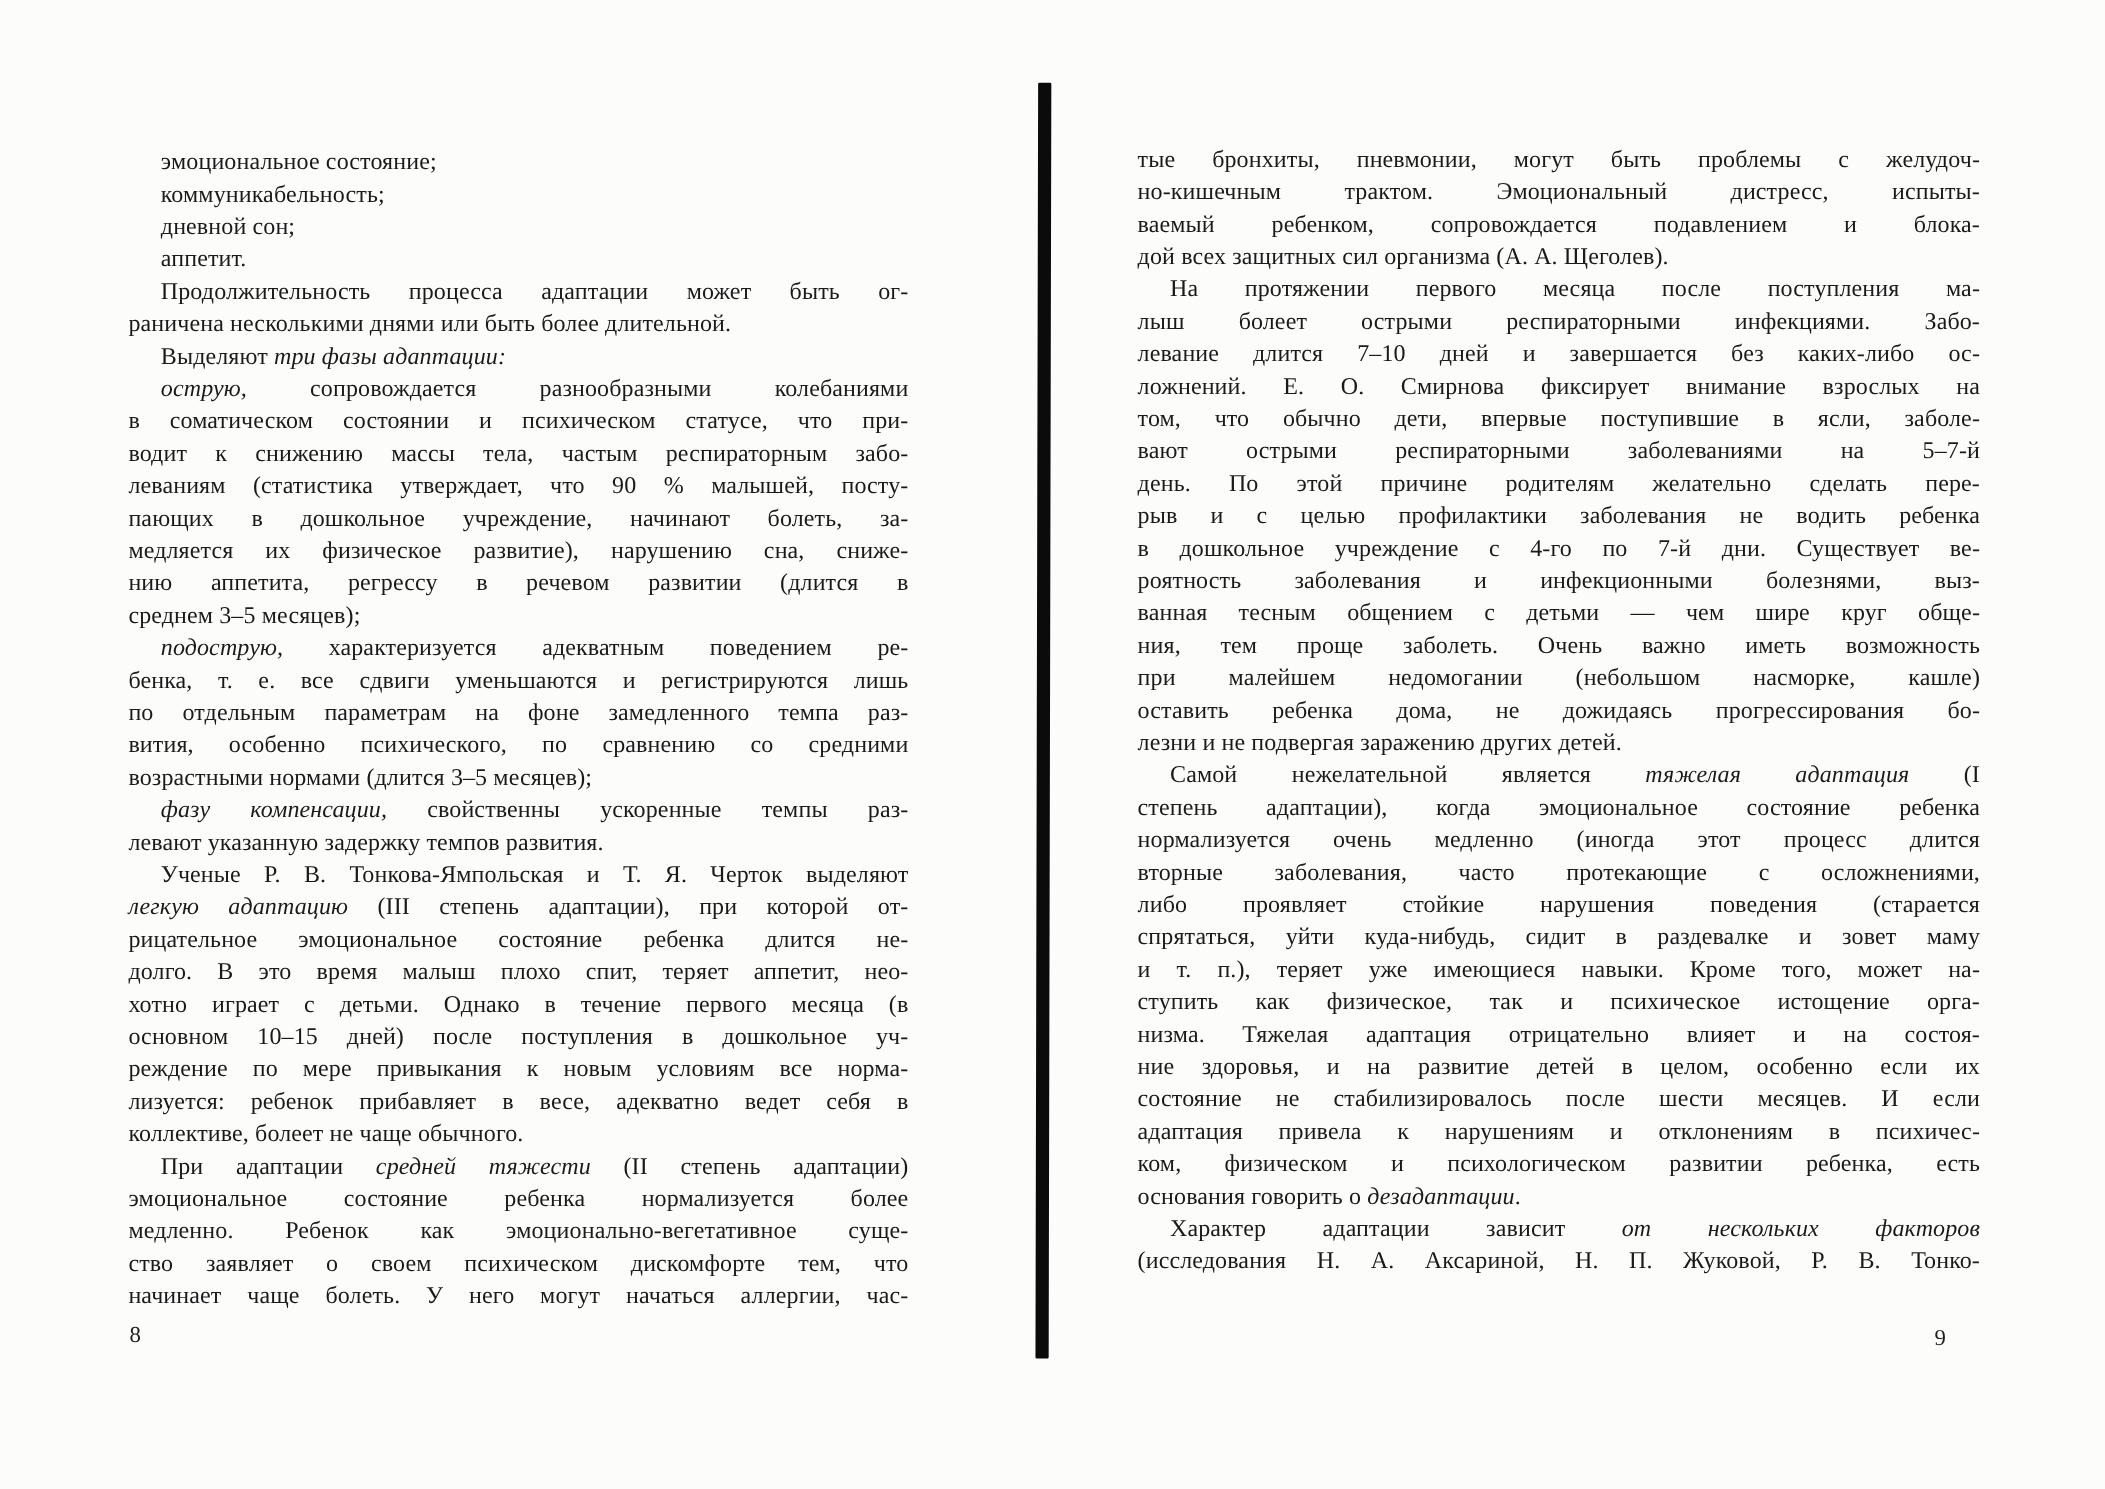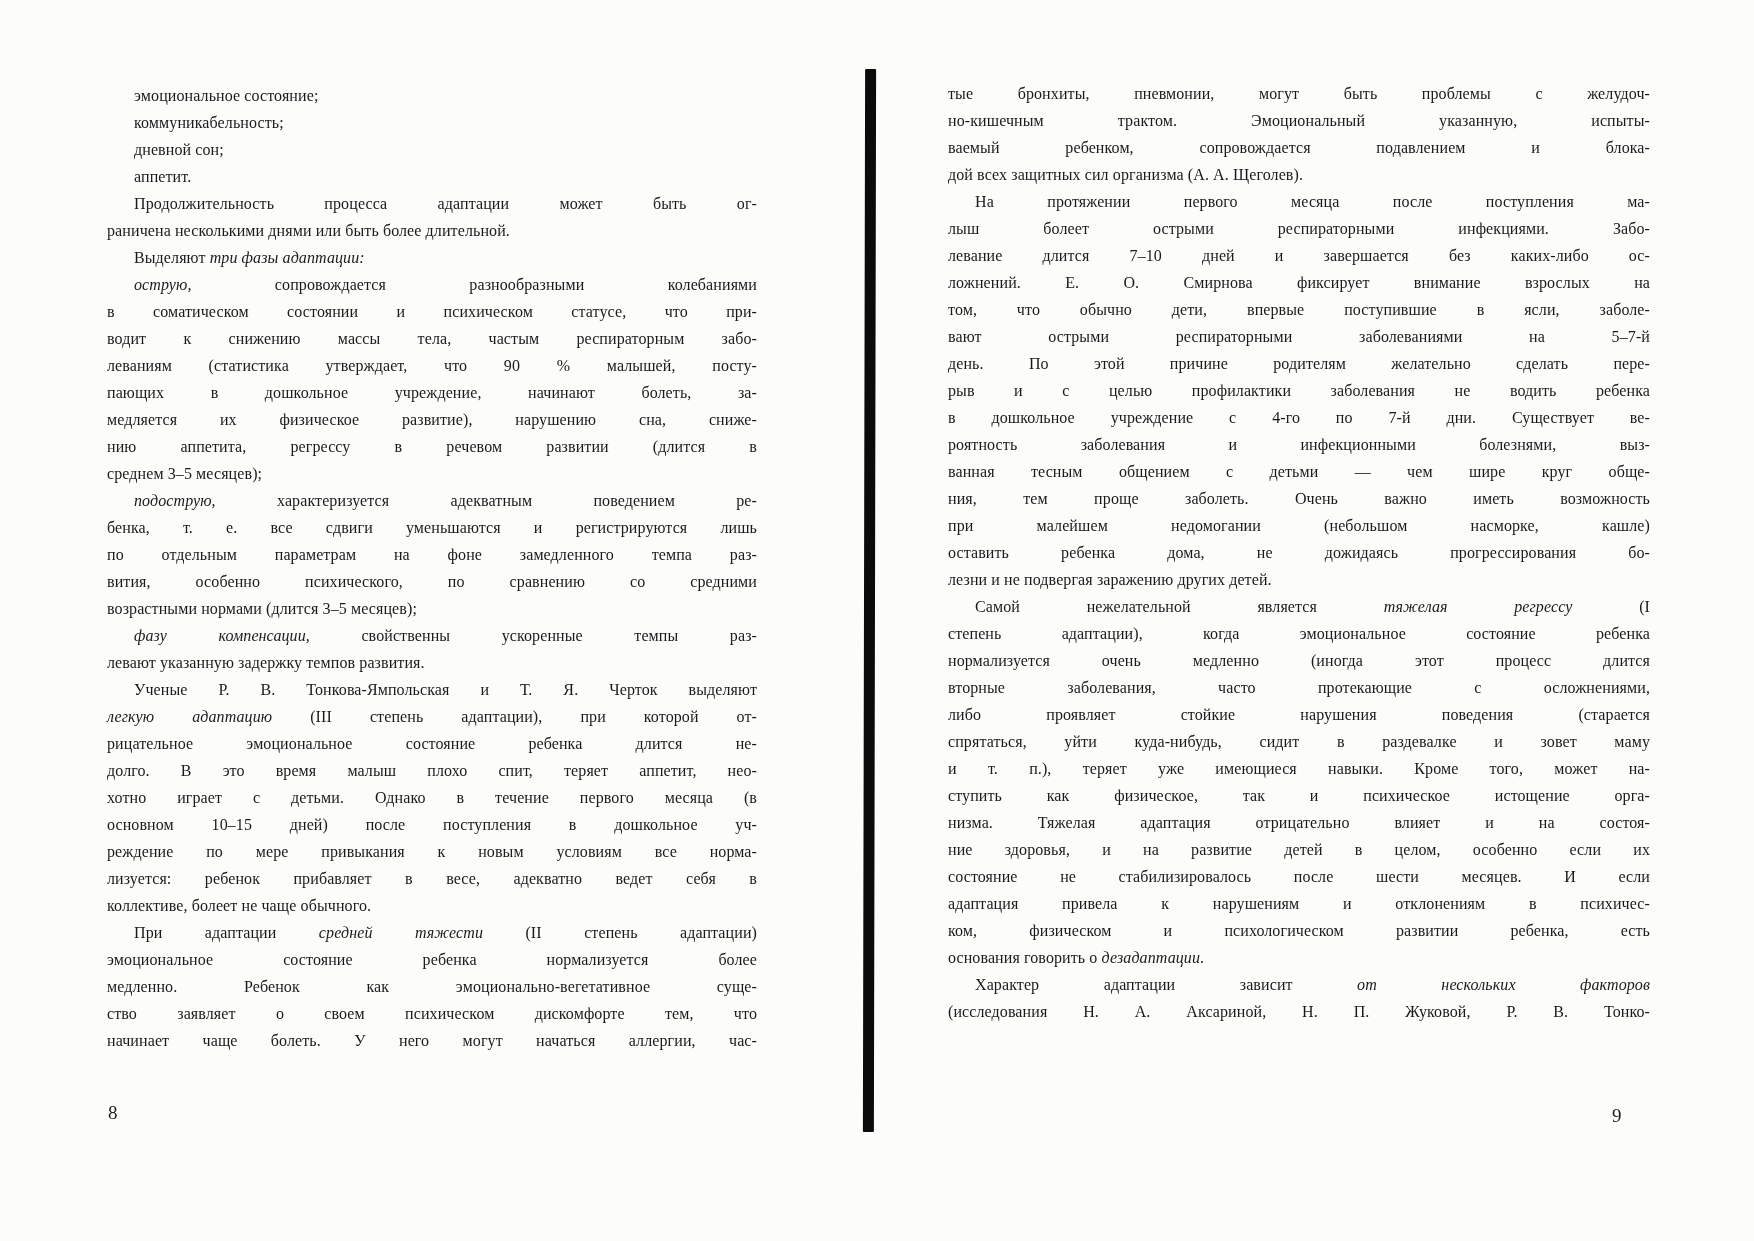--- a/index.html
+++ b/index.html
@@ -7,23 +7,24 @@
     width: 1754px; height: 1241px;
     background: #fcfcfb;
     position: relative;
     overflow: hidden;
     font-family: "Liberation Serif", "DejaVu Serif", serif;
     color: #1a1a1a;
   }
   .spread { position: absolute; inset: 0; }
   .text-block {
     position: absolute;
-    font-size: 16px;
+    font-size: 20px;
     line-height: 27px;
     letter-spacing: 0.1px;
+    margin-top: 40px;
   }
   #left-lines  { left: 107px; top: 82px; width: 650px; }
   #right-lines { left: 948px; top: 80px; width: 702px; }
   .line { text-align: justify; text-align-last: left; -moz-text-align-last: left; min-height: 27px; }
   .line.fill { text-align-last: justify; -moz-text-align-last: justify; }
   .line.indent { text-indent: 27px; }
   .line em { }
   #gutter {
     position: absolute;
     left: 864px; top: 69px;
@@ -80,39 +81,39 @@
       <div class="line fill"><span>эмоциональное состояние ребенка нормализуется более</span></div>
       <div class="line fill"><span>медленно. Ребенок как эмоционально-вегетативное суще-</span></div>
       <div class="line fill"><span>ство заявляет о своем психическом дискомфорте тем, что</span></div>
       <div class="line fill"><span>начинает чаще болеть. У него могут начаться аллергии, час-</span></div>
     </div>
 
   <div id="gutter"></div>
 
   <div id="right-lines" class="text-block">
       <div class="line fill"><span>тые бронхиты, пневмонии, могут быть проблемы с желудоч-</span></div>
-      <div class="line fill"><span>но-кишечным трактом. Эмоциональный указанную, испыты-</span></div>
+      <div class="line fill"><span>но-кишечным трактом. Эмоциональный дистресс, испыты-</span></div>
       <div class="line fill"><span>ваемый ребенком, сопровождается подавлением и блока-</span></div>
       <div class="line"><span>дой всех защитных сил организма (А. А. Щеголев).</span></div>
       <div class="line indent fill"><span>На протяжении первого месяца после поступления ма-</span></div>
       <div class="line fill"><span>лыш болеет острыми респираторными инфекциями. Забо-</span></div>
       <div class="line fill"><span>левание длится 7–10 дней и завершается без каких-либо ос-</span></div>
       <div class="line fill"><span>ложнений. Е. О. Смирнова фиксирует внимание взрослых на</span></div>
       <div class="line fill"><span>том, что обычно дети, впервые поступившие в ясли, заболе-</span></div>
       <div class="line fill"><span>вают острыми респираторными заболеваниями на 5–7-й</span></div>
       <div class="line fill"><span>день. По этой причине родителям желательно сделать пере-</span></div>
       <div class="line fill"><span>рыв и с целью профилактики заболевания не водить ребенка</span></div>
       <div class="line fill"><span>в дошкольное учреждение с 4-го по 7-й дни. Существует ве-</span></div>
       <div class="line fill"><span>роятность заболевания и инфекционными болезнями, выз-</span></div>
       <div class="line fill"><span>ванная тесным общением с детьми — чем шире круг обще-</span></div>
       <div class="line fill"><span>ния, тем проще заболеть. Очень важно иметь возможность</span></div>
       <div class="line fill"><span>при малейшем недомогании (небольшом насморке, кашле)</span></div>
       <div class="line fill"><span>оставить ребенка дома, не дожидаясь прогрессирования бо-</span></div>
       <div class="line"><span>лезни и не подвергая заражению других детей.</span></div>
-      <div class="line indent fill"><span>Самой нежелательной является </span><em>тяжелая регрессу</em><span> (I</span></div>
+      <div class="line indent fill"><span>Самой нежелательной является </span><em>тяжелая адаптация</em><span> (I</span></div>
       <div class="line fill"><span>степень адаптации), когда эмоциональное состояние ребенка</span></div>
       <div class="line fill"><span>нормализуется очень медленно (иногда этот процесс длится</span></div>
       <div class="line fill"><span>вторные заболевания, часто протекающие с осложнениями,</span></div>
       <div class="line fill"><span>либо проявляет стойкие нарушения поведения (старается</span></div>
       <div class="line fill"><span>спрятаться, уйти куда-нибудь, сидит в раздевалке и зовет маму</span></div>
       <div class="line fill"><span>и т. п.), теряет уже имеющиеся навыки. Кроме того, может на-</span></div>
       <div class="line fill"><span>ступить как физическое, так и психическое истощение орга-</span></div>
       <div class="line fill"><span>низма. Тяжелая адаптация отрицательно влияет и на состоя-</span></div>
       <div class="line fill"><span>ние здоровья, и на развитие детей в целом, особенно если их</span></div>
       <div class="line fill"><span>состояние не стабилизировалось после шести месяцев. И если</span></div>

